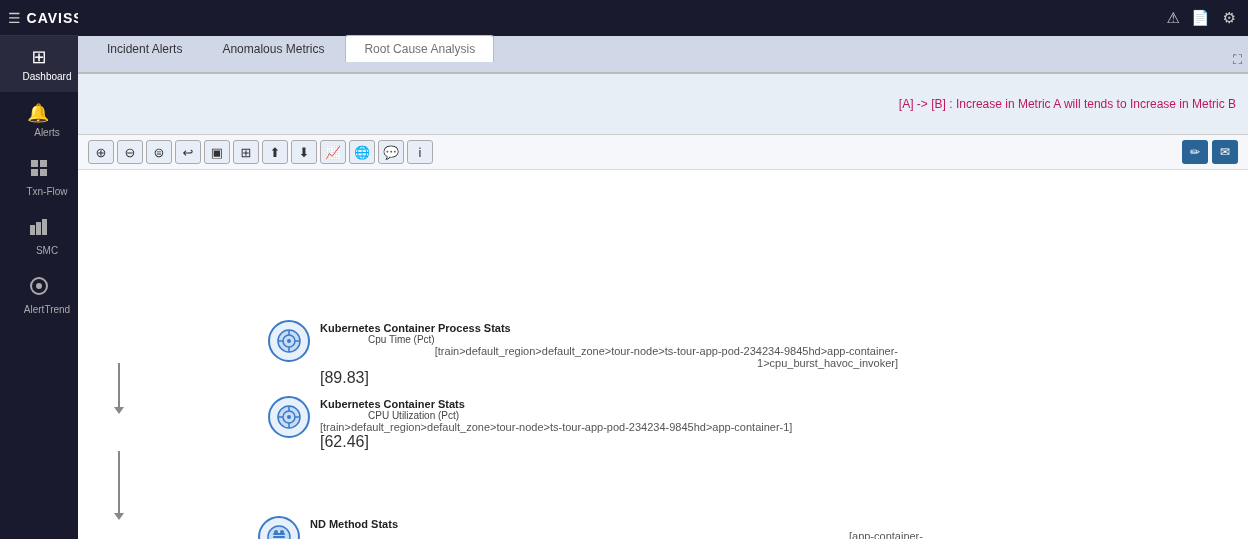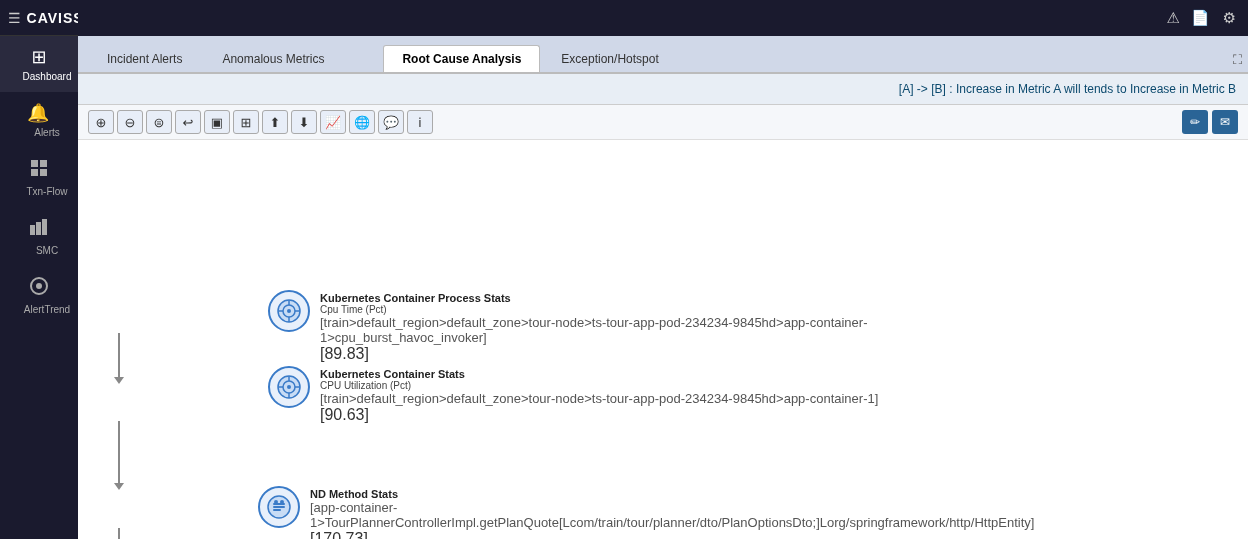--- a/index.html
+++ b/index.html
@@ -70,42 +70,41 @@
       padding: 0 12px;
       gap: 12px;
     }
     .top-bar-icon { color: #ccc; font-size: 15px; cursor: pointer; }
 
     
     .tab-bar {
       background: #d0d8e8;
       display: flex;
       align-items: flex-end;
-      padding: 0 10px;
+      padding: 10px 10px;
       border-bottom: 2px solid #bbb;
       height: 38px;
       position: relative;
     }
     .tab {
       padding: 6px 18px;
       font-size: 12px;
       cursor: pointer;
       color: #333;
       border: 1px solid transparent;
       border-bottom: none;
       border-radius: 3px 3px 0 0;
       background: transparent;
       margin-right: 2px;
     }
     .tab.active {
       background: #fff;
       border-color: #bbb;
-      color: #000000;
-      font-weight: bold;
-      margin-left: 38px;
+      color: #737373;
+      font-weight: normal;
     }
     .tab-expand {
       position: absolute;
       right: 6px;
       bottom: 4px;
       color: #555;
       font-size: 13px;
     }
 
     
@@ -113,23 +112,23 @@
       flex: 1;
       background: #fff;
       display: flex;
       flex-direction: column;
       overflow: hidden;
     }
 
     
     .info-bar {
       background: #e8eef5;
-      padding: 8px 12px;
+      padding: 23px 12px;
       font-size: 12px;
-      color: #0c4a6e;
+      color: #be185d;
       text-align: right;
       border-bottom: 1px solid #ccc;
     }
 
     
     .toolbar {
       background: #f5f7fa;
       border-bottom: 1px solid #ddd;
       padding: 5px 10px;
       display: flex;
@@ -212,24 +211,26 @@
       padding-top: 2px;
     }
     .node-title {
       font-size: 11px;
       font-weight: bold;
       color: #222;
     }
     .node-subtitle {
       font-size: 10px;
       color: #444;
+      margin-left: 48px;
     }
     .node-path {
-      font-size: 13px;
+      font-size: 11px;
       color: #555;
+      text-align: right;
     }
     .node-value {
       font-size: 16px;
       color: #333;
     }
 
     
     .connector {
       position: absolute;
       width: 2px;
@@ -304,23 +305,20 @@
 
   <div class="tab-bar">
     <div class="tab">
       <span>Incident Alerts</span>
     </div>
     <div class="tab">
       <span>Anomalous Metrics</span>
     </div>
     <div class="tab active">
       <span>Root Cause Analysis</span>
-    </div>
-    <div class="tab">
-      <span>Exception/Hotspot</span>
     </div>
     <span class="tab-expand">⛶</span>
   </div>
 
   <div class="content">
 
     <div class="info-bar">
       <span>[A] -&gt; [B] : Increase in Metric A will tends to Increase in Metric B</span>
     </div>
 
@@ -381,21 +379,21 @@
               <line x1="13" y1="2" x2="13" y2="7" stroke="#3a7bc8" stroke-width="1.5"></line>
               <line x1="13" y1="19" x2="13" y2="24" stroke="#3a7bc8" stroke-width="1.5"></line>
               <line x1="2" y1="13" x2="7" y2="13" stroke="#3a7bc8" stroke-width="1.5"></line>
               <line x1="19" y1="13" x2="24" y2="13" stroke="#3a7bc8" stroke-width="1.5"></line>
             </svg>
           </div>
           <div class="node-text">
             <div class="node-title">Kubernetes Container Stats</div>
             <div class="node-subtitle">CPU Utilization (Pct)</div>
             <div class="node-path">[train&gt;default_region&gt;default_zone&gt;tour-node&gt;ts-tour-app-pod-234234-9845hd&gt;app-container-1]</div>
-            <div class="node-value">[90.63]</div>
+            <div class="node-value">[62.46]</div>
           </div>
         </div>
 
         <div class="node" style="top:336px; left:160px;">
           <div class="node-icon">
             <svg viewBox="0 0 26 26" xmlns="http://www.w3.org/2000/svg">
               <circle cx="13" cy="13" r="11" fill="#c8dcf5" stroke="#3a7bc8" stroke-width="1.5"></circle>
               <rect x="7" y="9" width="12" height="2" rx="1" fill="#3a7bc8"></rect>
               <rect x="7" y="12" width="12" height="2" rx="1" fill="#3a7bc8"></rect>
               <rect x="7" y="15" width="8" height="2" rx="1" fill="#3a7bc8"></rect>

